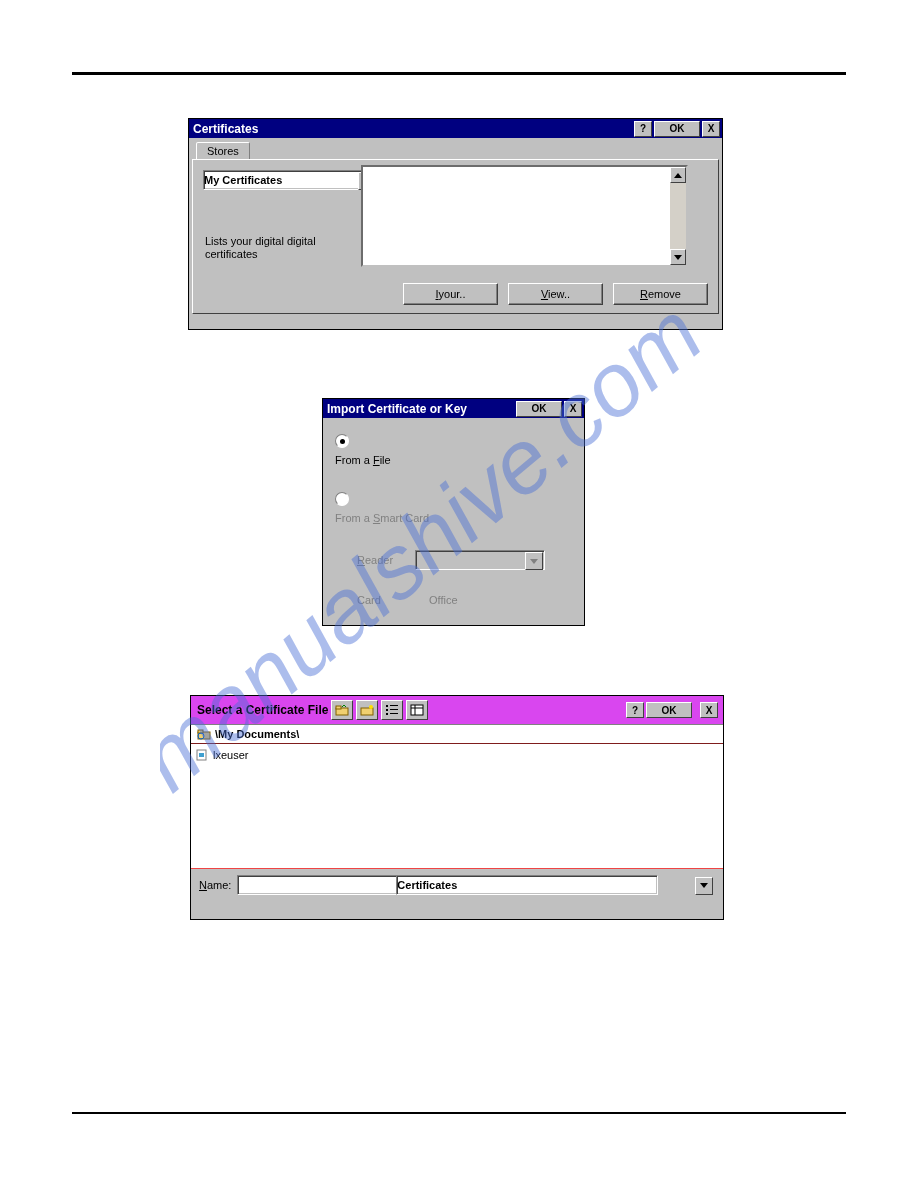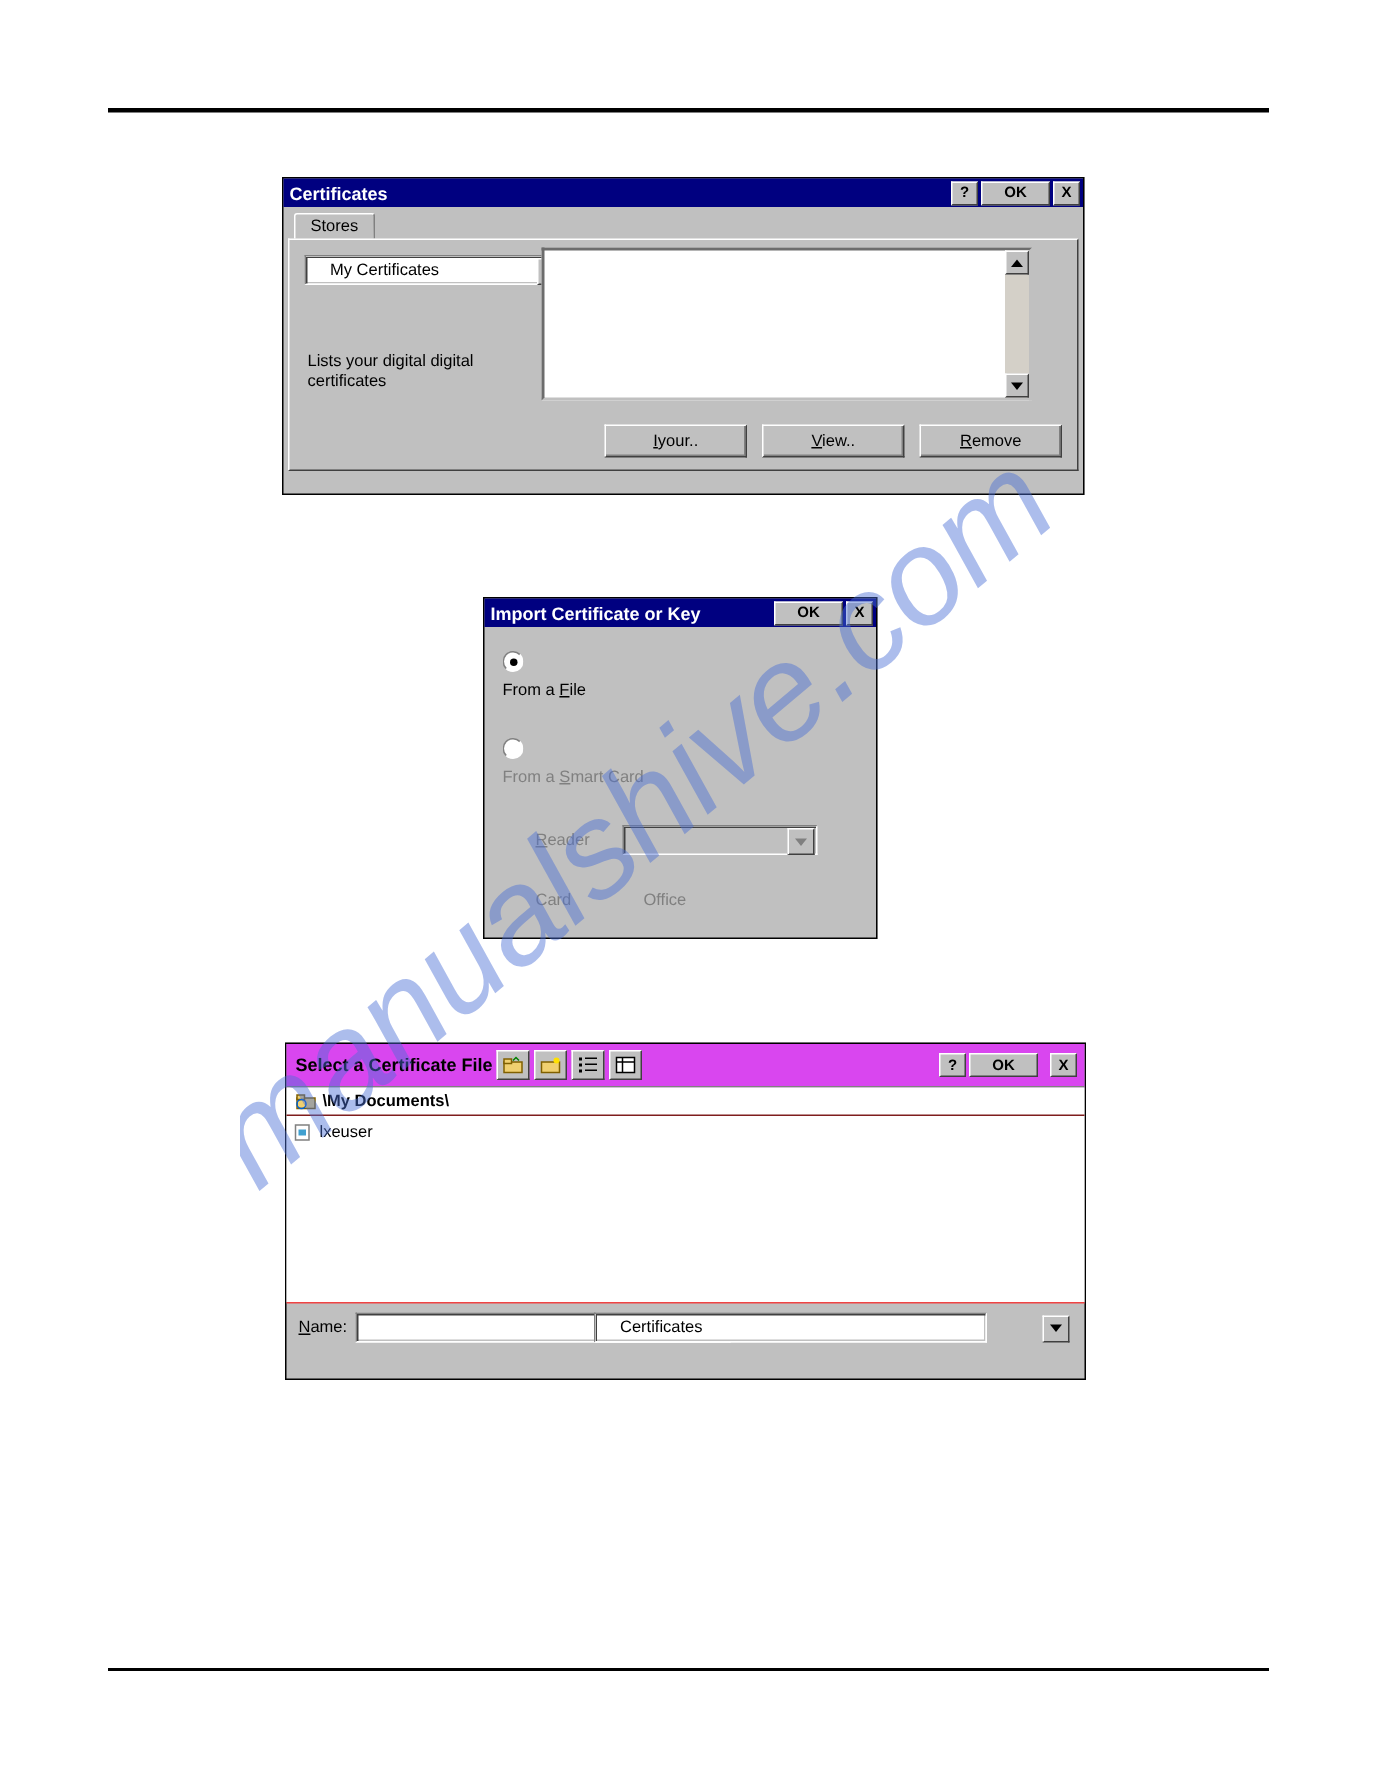--- a/index.html
+++ b/index.html
@@ -113,23 +113,24 @@
     display: inline-block;
     vertical-align: top;
   }
   .combo input {
     border: 1px solid;
     border-color: #808080 #fff #fff #808080;
     box-shadow: inset 1px 1px 0 #404040, inset -1px -1px 0 #c0c0c0;
     background: #fff;
     font-family: inherit;
     font-size: 11px;
-    padding: 2px 16px;
+    padding: 2px 0;
     box-sizing: border-box;
     outline: none;
+    font-weight: bold;
   }
   .combo .combo-btn {
     position: absolute;
     right: 2px;
     top: 2px;
     width: 16px;
     height: 16px;
     background: #c0c0c0;
     border: 1px solid;
     border-color: #fff #404040 #404040 #fff;

